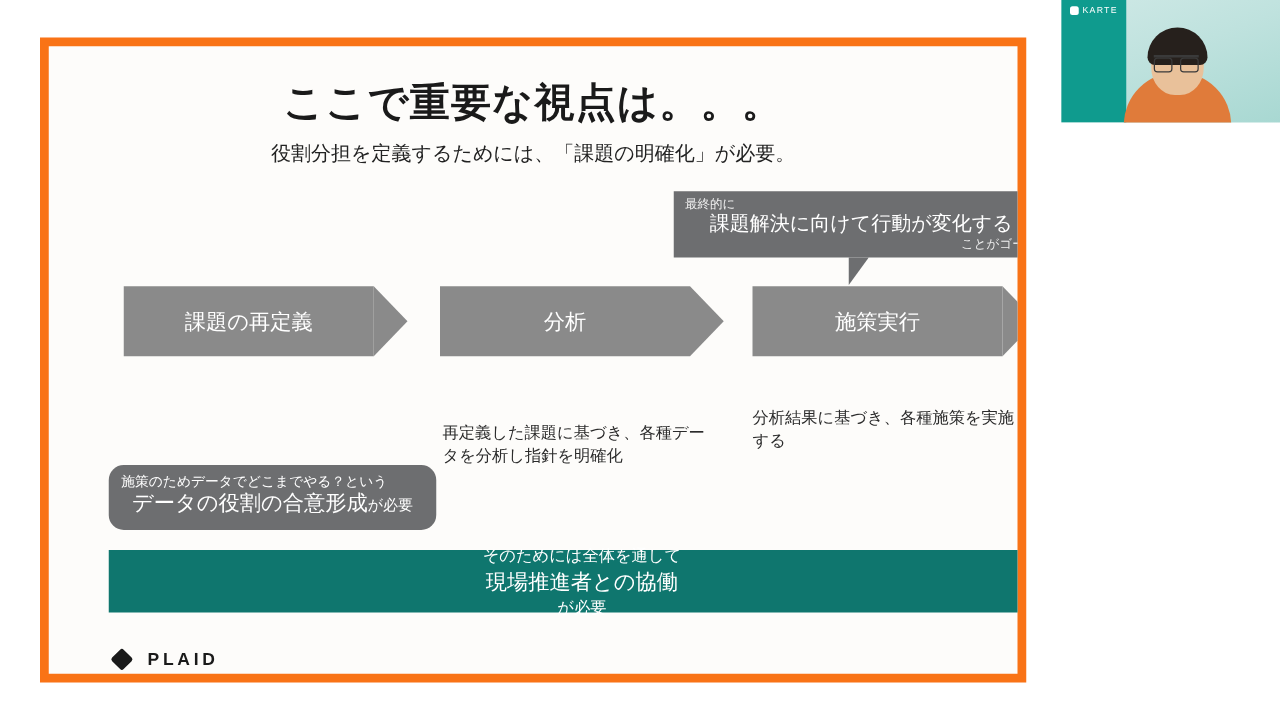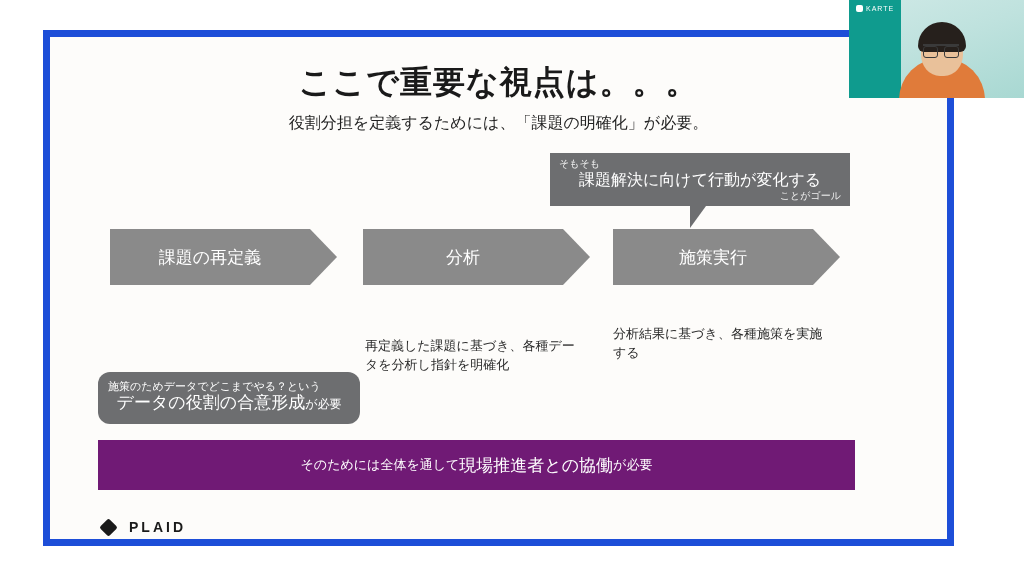--- a/index.html
+++ b/index.html
@@ -17,26 +17,26 @@
   #stage {
     position: relative;
     width: 1024px;
     height: 576px;
     background: #ffffff;
   }
 
   
   .slide-frame {
     position: absolute;
-    left: 43px;
+    left: 32px;
     top: 30px;
-    width: 911px;
+    width: 789px;
     height: 516px;
     background: #fdfcfa;
-    border: 7px solid #1d4ed8;
+    border: 7px solid #f97316;
     box-sizing: border-box;
   }
 
   .slide-inner {
     position: absolute;
     inset: 0;
     overflow: hidden;
   }
 
   
@@ -201,26 +201,27 @@
   .body-text.b2 { left: 315px; top: 287px; margin-top: 12px; }
   .body-text.b3 { left: 563px; top: 287px; }
 
   
   .bottom-banner {
     position: absolute;
     left: 48px;
     top: 403px;
     width: 757px;
     height: 50px;
-    background: #701a75;
+    background: #0f766e;
     color: #ffffff;
     display: flex;
     align-items: center;
     justify-content: center;
     font-size: 13px;
+    flex-direction: column;
   }
   .bottom-banner .big {
     font-size: 17px;
   }
 
   
   .footer-logo {
     position: absolute;
     left: 52px;
     top: 482px;
@@ -328,21 +329,21 @@
 
 <div id="stage">
 
   <div class="slide-frame">
     <div class="slide-inner">
 
       <div class="slide-title">ここで重要な視点は。。。</div>
       <div class="slide-subtitle">役割分担を定義するためには、「課題の明確化」が必要。</div>
 
       <div class="goal-callout">
-        <div class="goal-small-top">そもそも</div>
+        <div class="goal-small-top">最終的に</div>
         <div class="goal-main">課題解決に向けて行動が変化する</div>
         <div class="goal-small-bottom">ことがゴール</div>
       </div>
       <div class="goal-tail"></div>
 
       <div class="chevron c2">
         <span>分析</span>
       </div>
       <div class="chevron c1">
         <span>課題の再定義</span>

